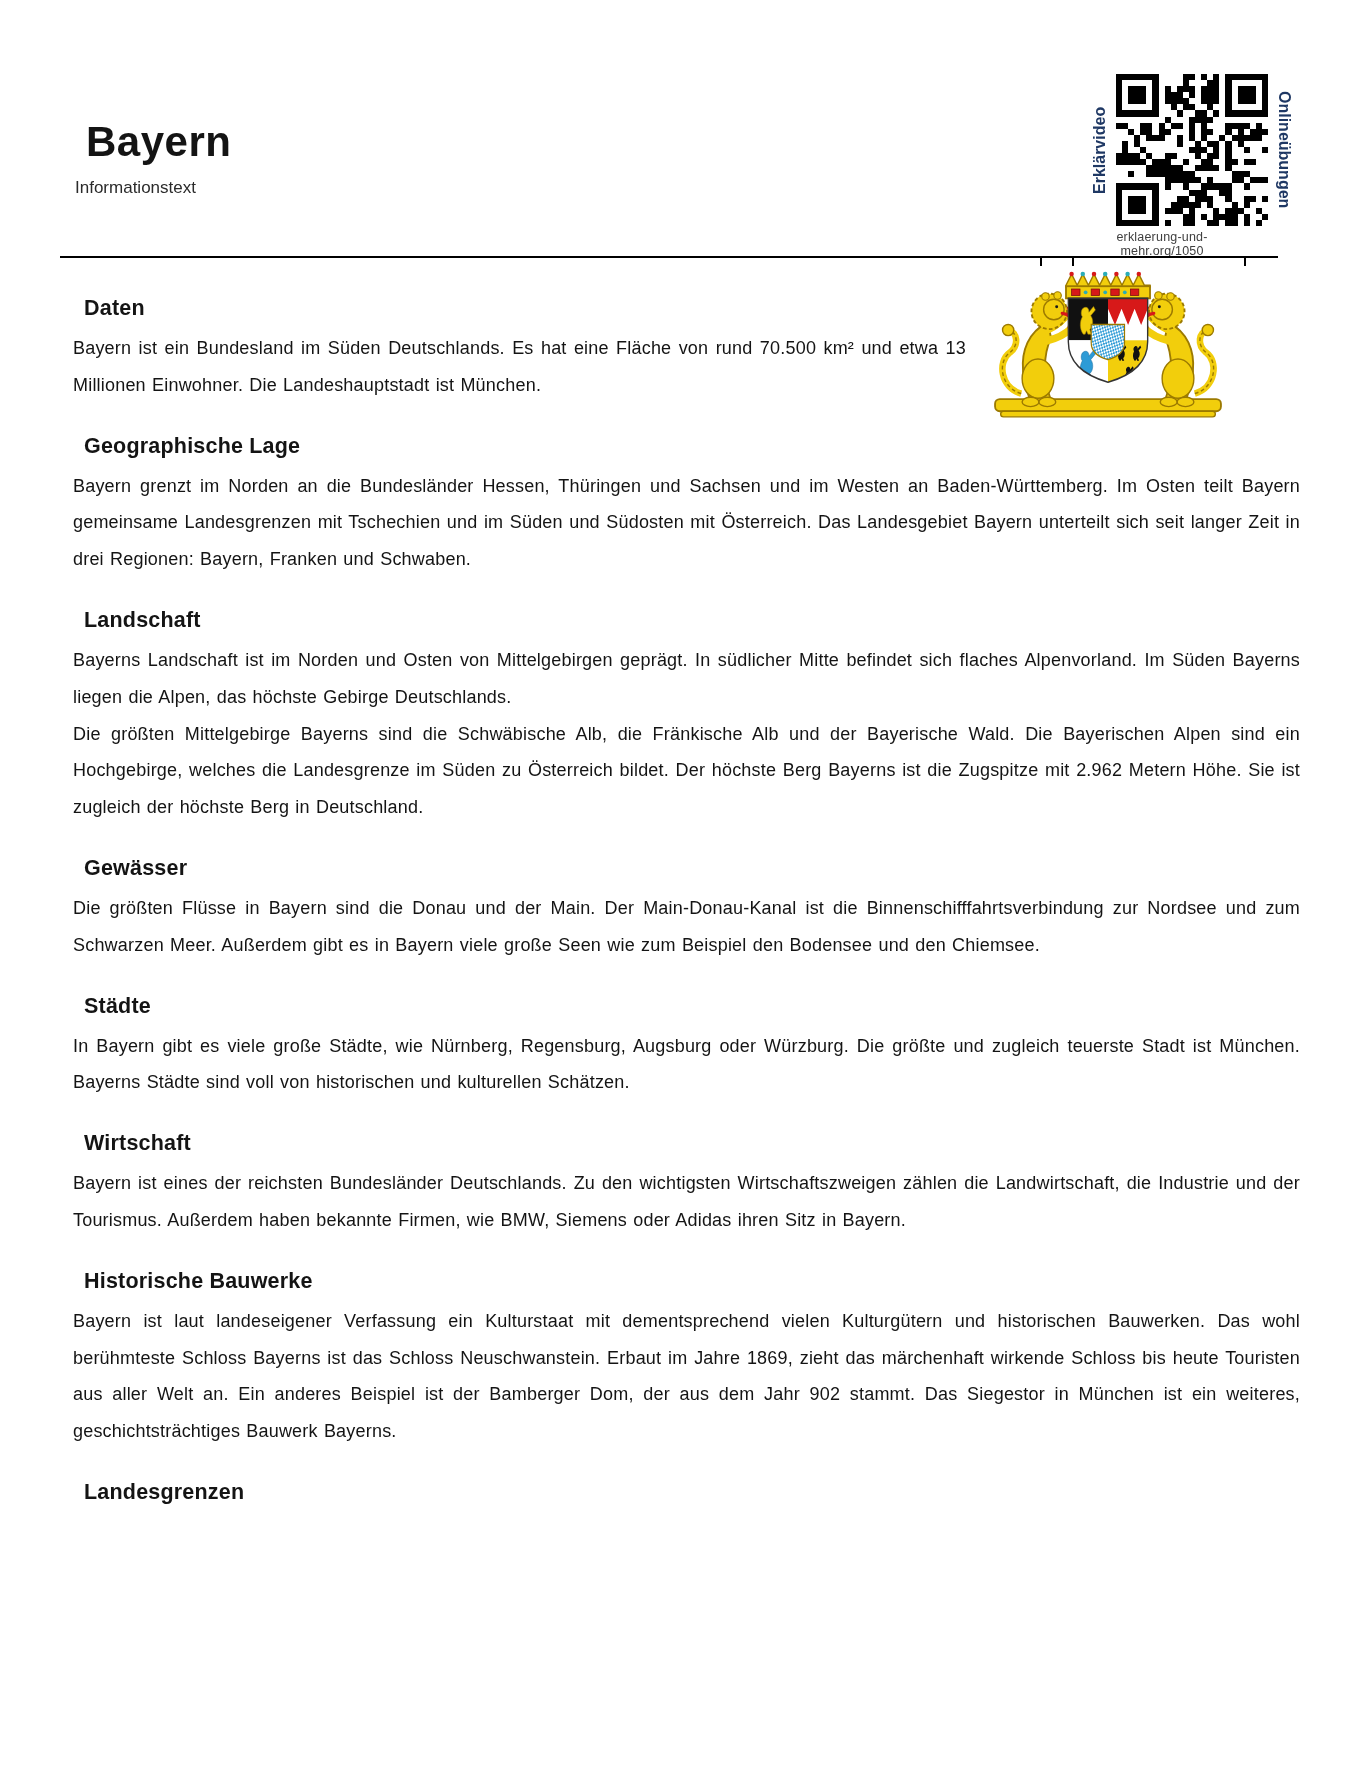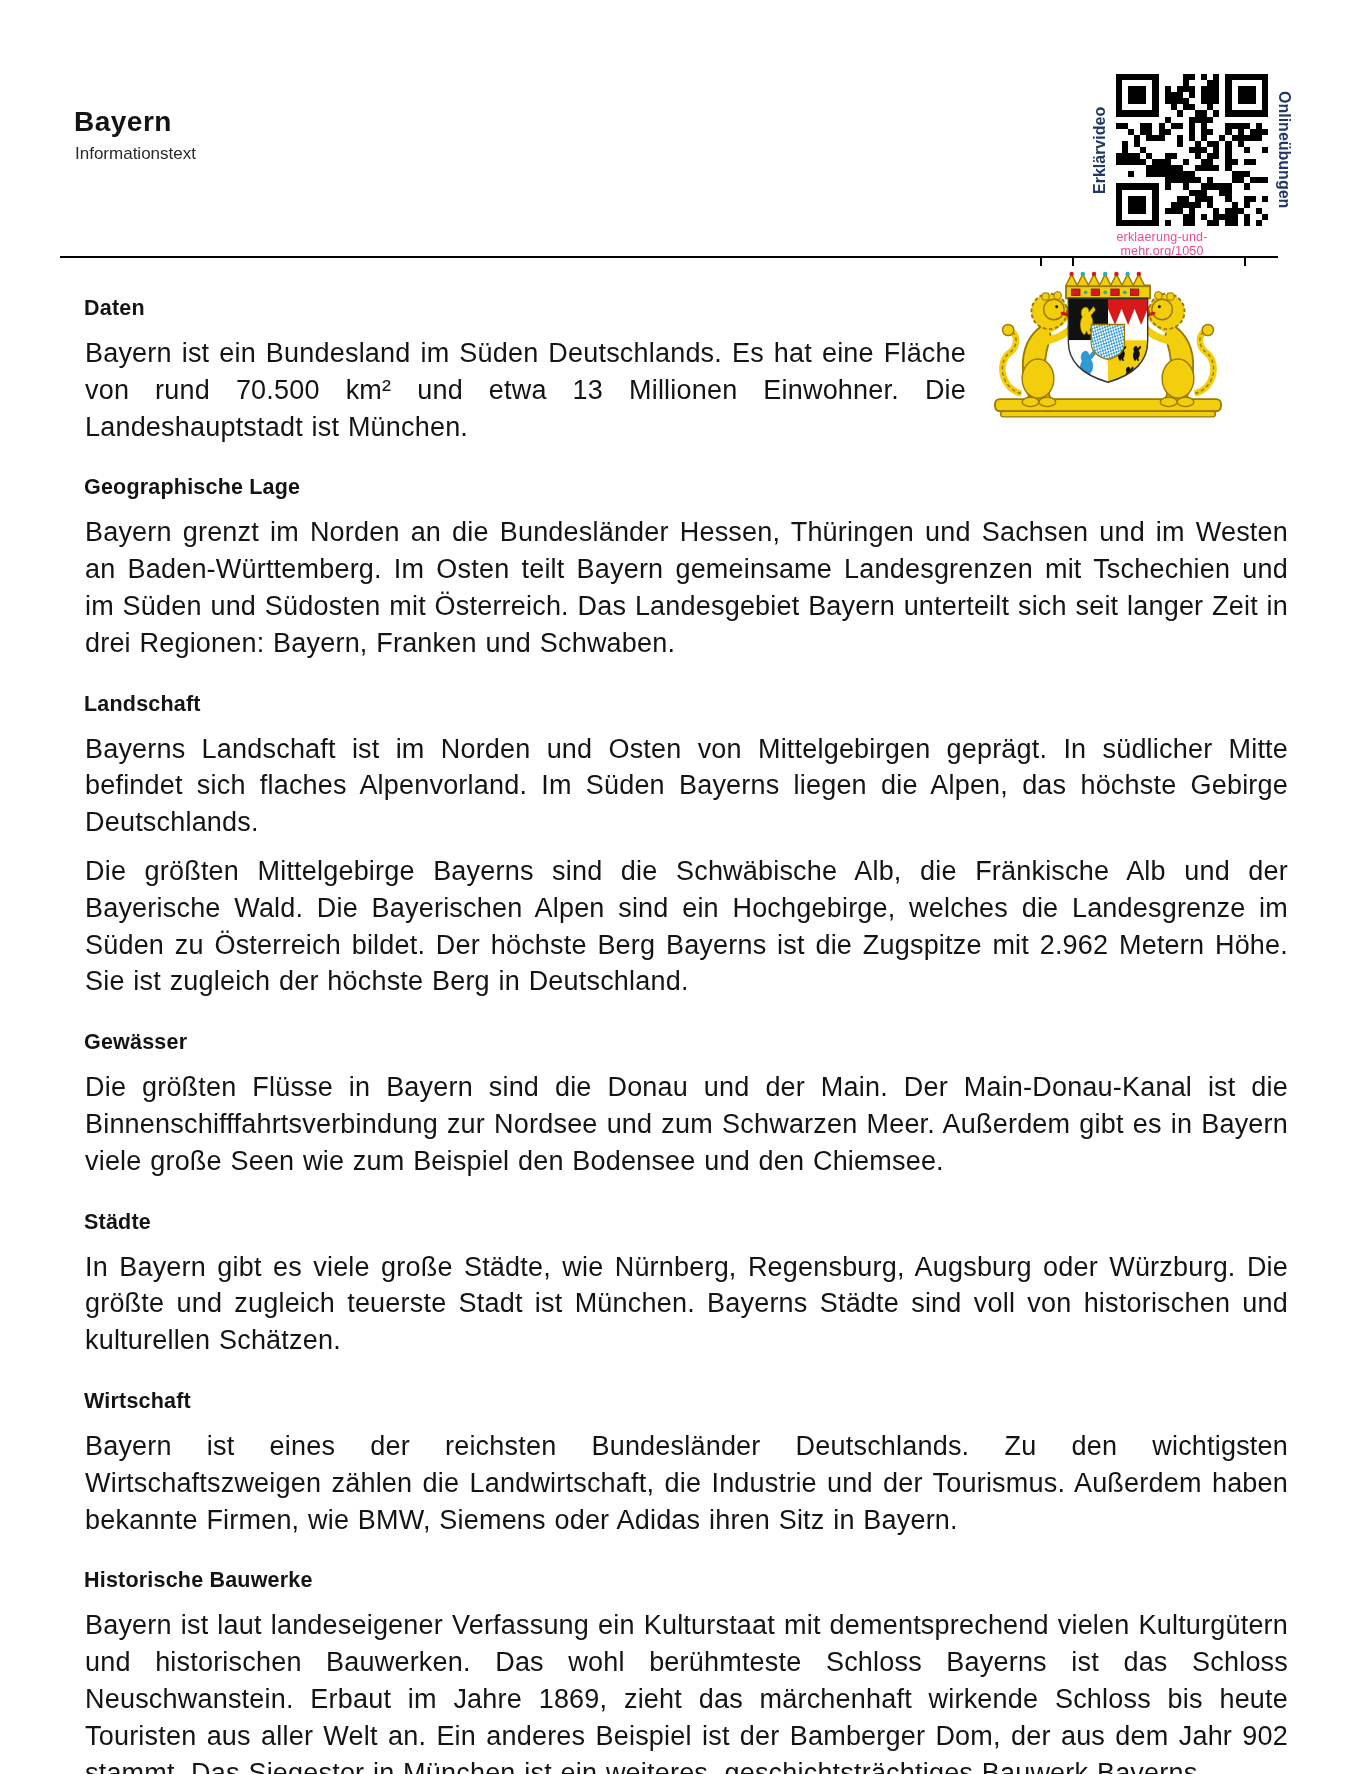--- a/index.html
+++ b/index.html
@@ -11,34 +11,34 @@
   }
   .page {
     position: relative;
     width: 1362px; height: 1774px;
     overflow: hidden;
     background: #ffffff;
   }
 
   
   .title-block { position: absolute; top: 106px; left: 74px; }
-  .doc-title   { font-size: 28px; font-weight: bold; letter-spacing: 0.5px; margin: 0; }
+  .doc-title   { font-size: 42px; font-weight: bold; letter-spacing: 0.5px; margin: 12px; }
   .doc-subtitle{ font-size: 17px; font-weight: 400; color: #2b2b2b; margin: 6px 0 0 1px; }
 
   .qr-assembly { position: absolute; top: 74px; right: 70px; width: 230px; }
   .qr-row { display: flex; align-items: center; justify-content: flex-end; gap: 8px; }
   .qr-label {
     font-size: 16px; font-weight: bold; color: #1F3864;
     white-space: nowrap; line-height: 1;
   }
   .qr-label.left  { writing-mode: vertical-rl; transform: rotate(180deg); height: 152px; display:flex; align-items:center; justify-content:center; }
   .qr-label.right { writing-mode: vertical-rl; height: 152px; display:flex; align-items:center; justify-content:center; }
   .qr-box { width: 152px; height: 152px; background: #fff; }
   .qr-caption {
-    font-size: 12.5px; color: #ec4899; letter-spacing: 0.2px;
+    font-size: 12.5px; color: #404040; letter-spacing: 0.2px;
     text-align: center; width: 152px; margin: 4px 0 0 24px;
   }
 
   .divider {
     position: absolute; top: 256px; left: 60px; width: 1218px;
     border-top: 2px solid #000;
   }
   .divider .tick { position: absolute; top: 0; width: 2px; height: 8px; background: #000; }
   .tick.t1 { left: 980px; } .tick.t2 { left: 1012px; } .tick.t3 { left: 1184px; }
 
@@ -53,21 +53,21 @@
     text-align: left;
   }
   .coat-float svg { width: 252px; height: 158px; display: block; }
 
   .section h3 {
     font-size: 21.5px; font-weight: bold; letter-spacing: 0.2px;
     margin: 27px 0 7px 11px; line-height: 30px;
   }
   .section:first-of-type h3 { margin-top: 4px; }
   .section p {
-    font-size: 27px; line-height: 36.8px; margin: 12px;
+    font-size: 18px; line-height: 36.8px; margin: 0;
     text-align: justify;
     letter-spacing: 0.2px;
     word-spacing: 1px;
   }
 </style>
 </head>
 <body>
 
 <div class="page">
 

